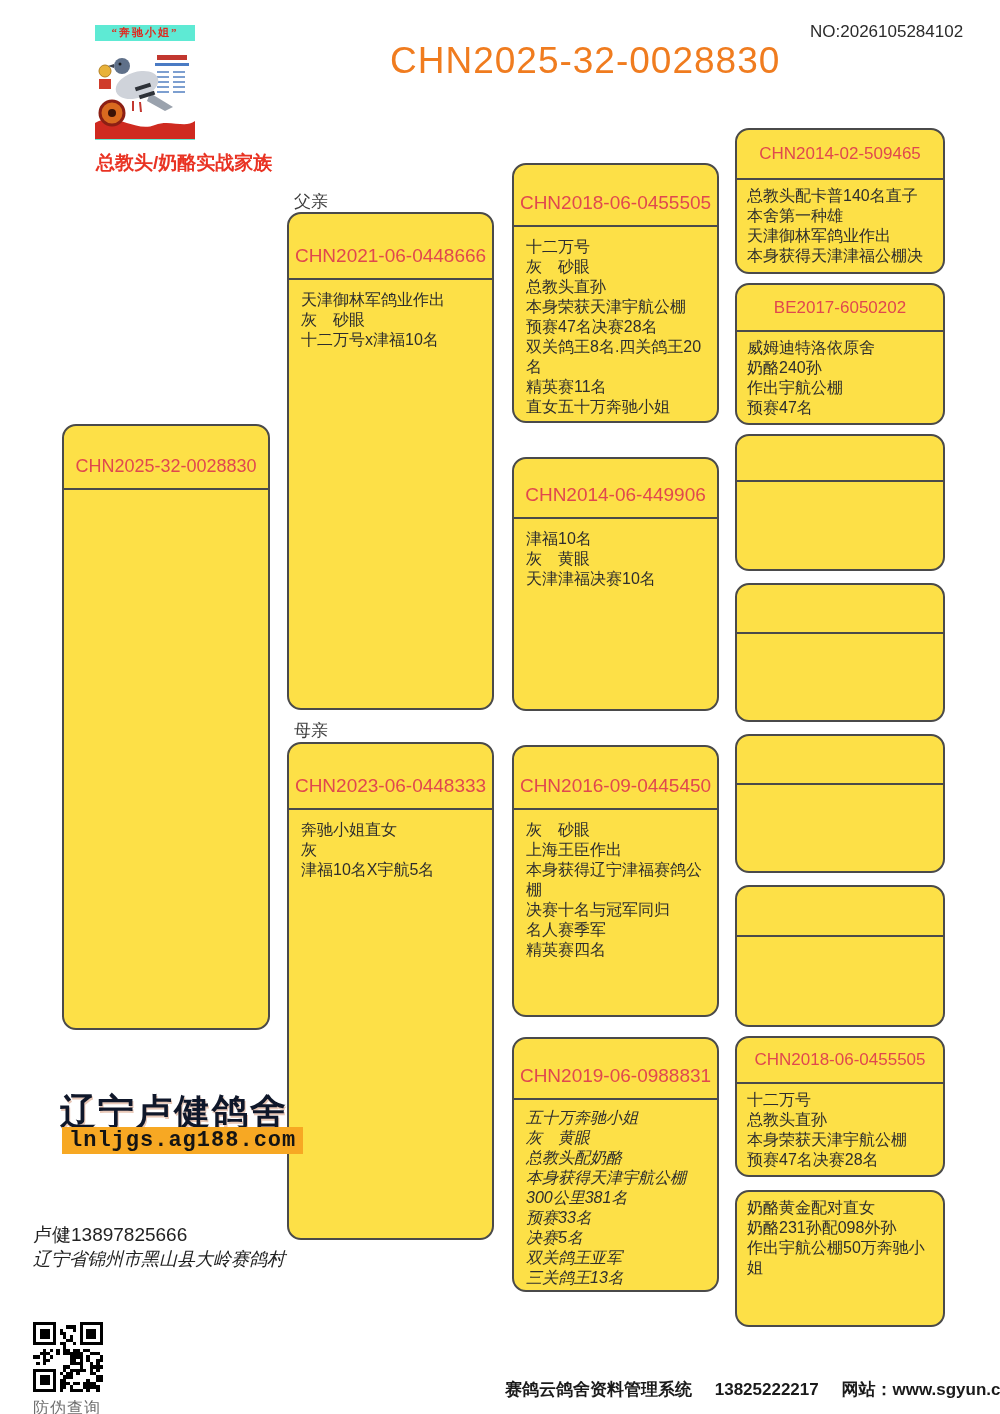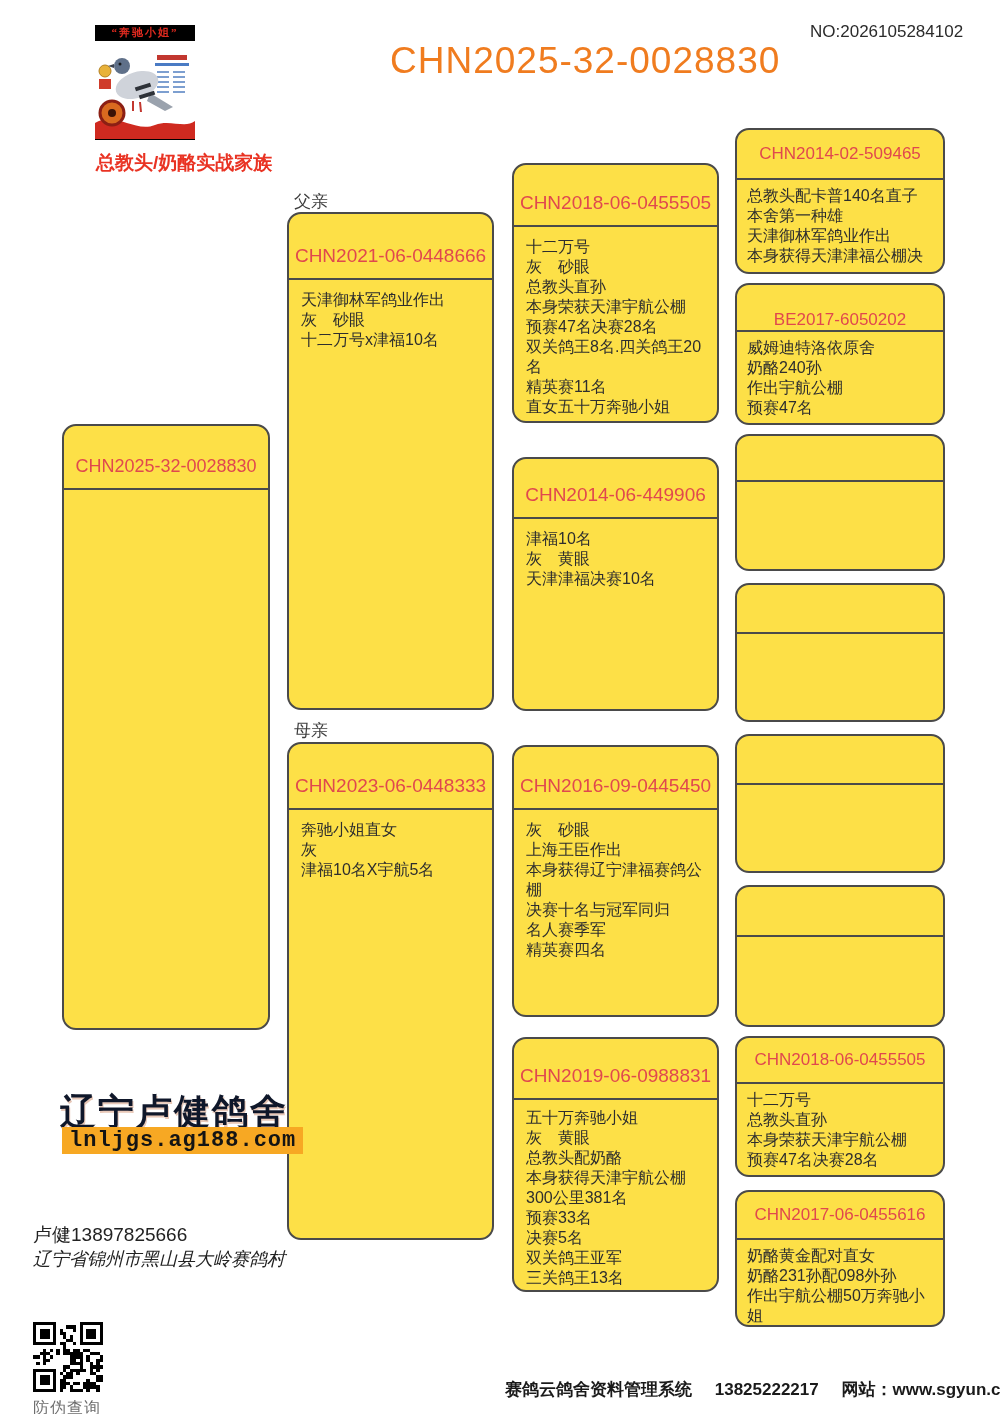--- a/index.html
+++ b/index.html
@@ -5,21 +5,21 @@
   html,body{margin:0;padding:0;background:#ffffff;}
   body{font-family:"Liberation Sans","DejaVu Sans",sans-serif;color:#2e2e2e;}
   .page{position:relative;width:1000px;height:1414px;background:#ffffff;overflow:hidden;}
 
   
   .no-num{position:absolute;top:22px;left:810px;font-size:17px;color:#2b2b2b;}
   .main-title{position:absolute;top:40px;left:390px;font-size:37px;color:#f07c1f;letter-spacing:1px;}
   .family-line{position:absolute;top:150px;left:55px;font-size:19px;font-weight:bold;color:#e93323;margin-left:41px;}
 
   
-  .logo-card{position:absolute;top:25px;left:95px;width:100px;height:115px;background:#000000;}
+  .logo-card{position:absolute;top:25px;left:95px;width:100px;height:115px;background:#5eead4;}
   .logo-banner{font-size:11px;font-weight:bold;color:#e02a1f;text-align:center;letter-spacing:2px;white-space:nowrap;font-family:"Liberation Serif","DejaVu Serif",serif;}
   .logo-art{display:block;margin-top:1px;}
 
   
   .pbox{position:absolute;background:#fde047;border:2px solid #4a4a4a;border-radius:14px;box-sizing:border-box;overflow:hidden;}
   .pbox-hdr{display:flex;justify-content:center;align-items:flex-end;border-bottom:2px solid #4a4a4a;box-sizing:border-box;padding-bottom:11px;}
   .pbox-hdr.short{align-items:center;padding-bottom:0;}
   .ring{color:#e0484e;font-size:19px;white-space:nowrap;}
   .ring.small{font-size:17px;}
   .pbox-body{padding:10px 12px;font-size:16px;line-height:20px;white-space:pre-line;color:#2e2e2e;}
@@ -144,42 +144,42 @@
 上海王臣作出
 本身获得辽宁津福赛鸽公棚
 决赛十名与冠军同归
 名人赛季军
 精英赛四名</div>
   </div>
   <div class="pbox" style="left:512px;top:1037px;width:207px;height:255px;">
     <div class="pbox-hdr" style="height:61px;">
         <span class="ring">CHN2019-06-0988831</span>
       </div>
-    <div class="pbox-body" style="padding-top:8px;">五十万奔驰小姐
+    <div class="pbox-body" style="padding-top:8px;font-style:italic;">五十万奔驰小姐
 灰　黄眼
 总教头配奶酪
 本身获得天津宇航公棚
 300公里381名
 预赛33名
 决赛5名
 双关鸽王亚军
 三关鸽王13名</div>
   </div>
 
   <div class="pbox" style="left:735px;top:128px;width:210px;height:146px;">
     <div class="pbox-hdr short" style="height:50px;">
         <span class="ring small">CHN2014-02-509465</span>
       </div>
     <div class="pbox-body" style="padding:6px 10px;">总教头配卡普140名直子
  本舍第一种雄
 天津御林军鸽业作出
 本身获得天津津福公棚决</div>
   </div>
   <div class="pbox" style="left:735px;top:283px;width:210px;height:142px;">
-    <div class="pbox-hdr short" style="height:47px;align-items:flex-end;">
+    <div class="pbox-hdr short" style="height:47px;">
         <span class="ring small">BE2017-6050202</span>
       </div>
     <div class="pbox-body" style="padding:6px 10px;">威姆迪特洛依原舍
 奶酪240孙
 作出宇航公棚
 预赛47名</div>
   </div>
   <div class="pbox" style="left:735px;top:434px;width:210px;height:137px;">
     <div class="pbox-hdr short" style="height:46px;">
         <span class="ring small"></span>
@@ -207,23 +207,20 @@
   <div class="pbox" style="left:735px;top:1036px;width:210px;height:141px;">
     <div class="pbox-hdr short" style="height:46px;">
         <span class="ring small">CHN2018-06-0455505</span>
       </div>
     <div class="pbox-body" style="padding:6px 10px;">十二万号
 总教头直孙
 本身荣获天津宇航公棚
 预赛47名决赛28名</div>
   </div>
   <div class="pbox" style="left:735px;top:1190px;width:210px;height:137px;">
-    <div class="pbox-hdr short" style="height:48px;">
-        <span class="ring small">CHN2017-06-0455616</span>
-      </div>
     <div class="pbox-body" style="padding:6px 10px;">奶酪黄金配对直女
 奶酪231孙配098外孙
 作出宇航公棚50万奔驰小姐</div>
   </div>
 
   <div class="loft-name">辽宁卢健鸽舍</div>
   <div class="loft-url">lnljgs.ag188.com</div>
   <div class="loft-contact">卢健13897825666</div>
   <div class="loft-address">辽宁省锦州市黑山县大岭赛鸽村</div>
 

